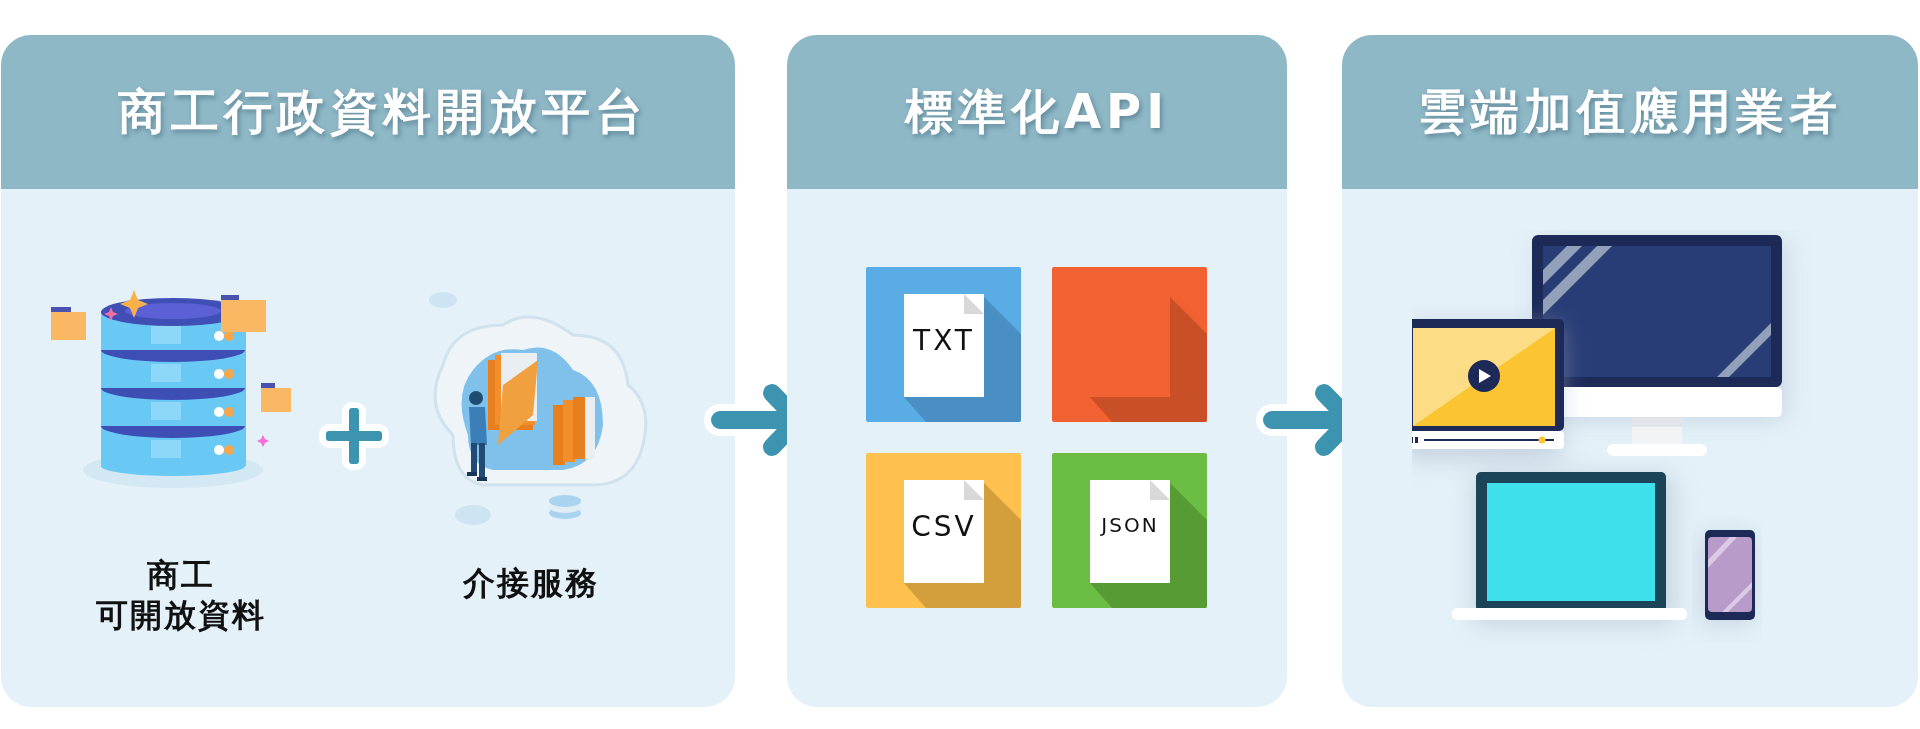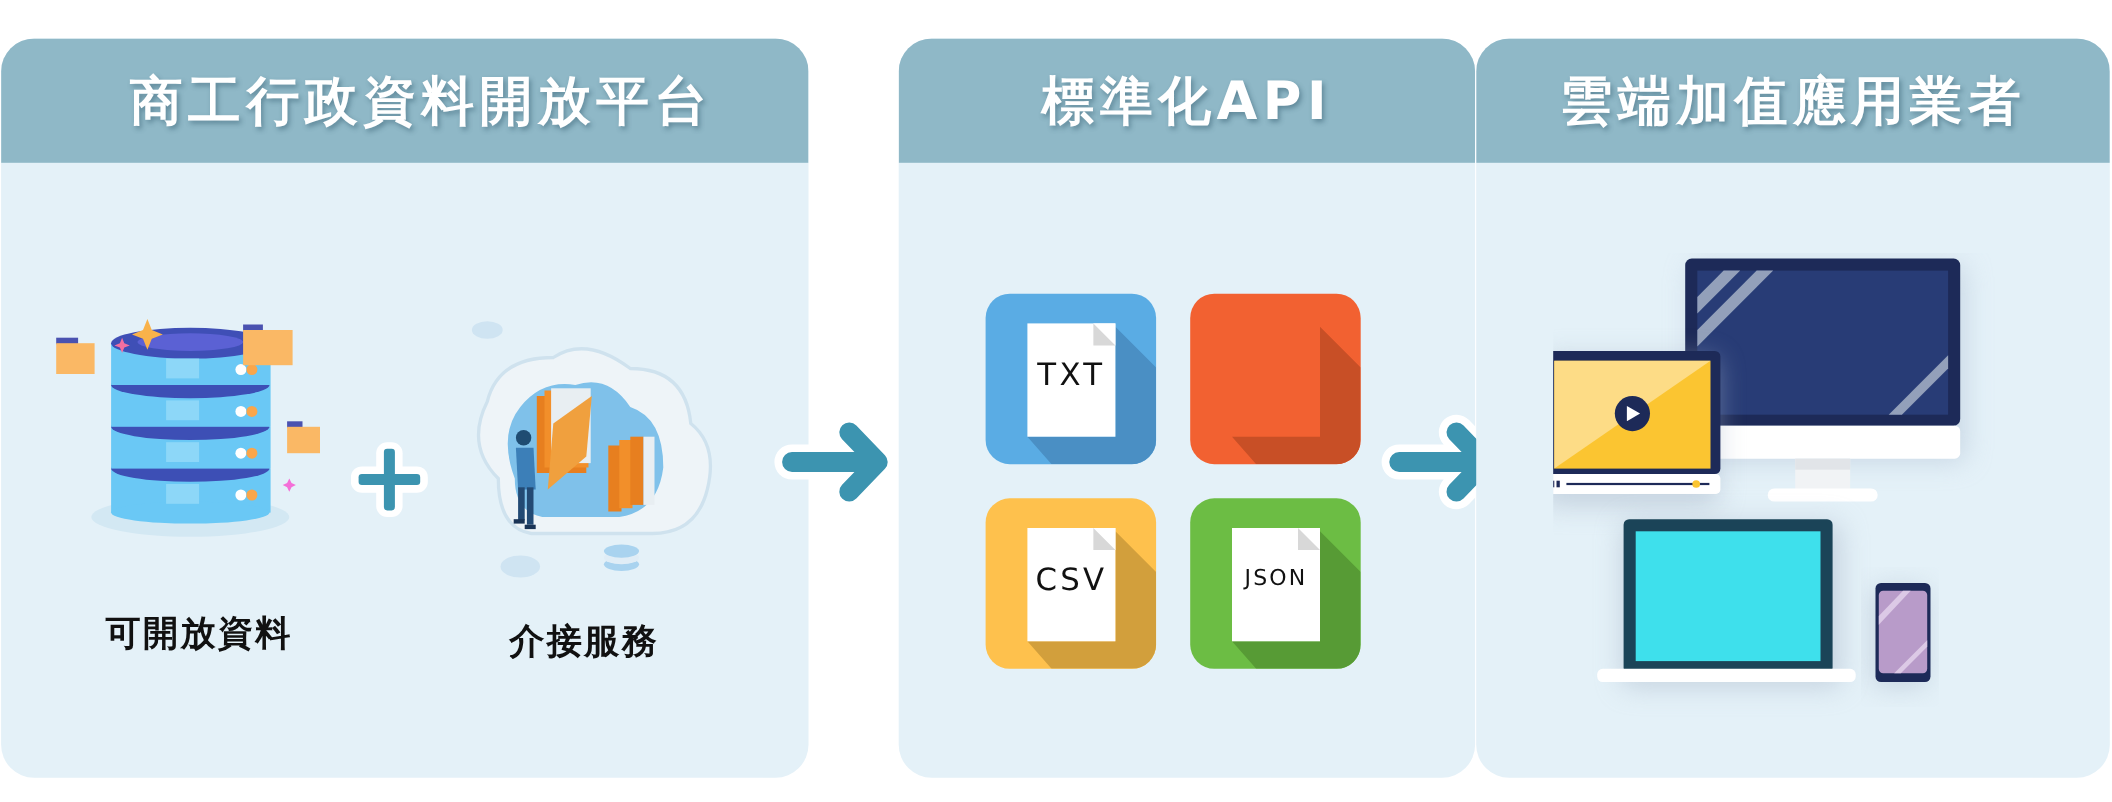--- a/index.html
+++ b/index.html
@@ -1,26 +1,26 @@
 <!DOCTYPE html>
 <html><head>
 <meta charset="utf-8">
 <style>
   html,body{margin:0;padding:0;background:#ffffff;}
   body{width:1920px;height:729px;position:relative;overflow:hidden;font-family:"DejaVu Sans","Liberation Sans",sans-serif;}
   .panel{position:absolute;top:35px;height:672px;background:#e4f1f8;border-radius:30px;overflow:hidden;}
-  .panel-header{position:absolute;left:0;top:0;right:0;height:113px;background:#8fb8c7;display:flex;align-items:center;justify-content:center;}
+  .panel-header{position:absolute;left:0;top:0;right:0;height:154px;background:#8fb8c7;display:flex;align-items:center;justify-content:center;}
   .panel-title{color:#ffffff;font-size:48px;letter-spacing:5px;font-weight:bold;text-shadow:2px 3px 5px rgba(40,80,100,0.45);}
   #p1{left:1px;width:734px;}
-  #p2{left:817px;width:500px;padding-left:24px;}
+  #p2{left:787px;width:500px;}
   #p3{left:1342px;width:576px;}
   #p1 .panel-title{margin-left:30px;}
   .arrow{position:absolute;}
   .caption{position:absolute;text-align:center;color:#111;font-size:32px;line-height:40px;font-weight:bold;letter-spacing:2px;}
-  .tile{position:absolute;width:155px;height:155px;border-radius:22px;overflow:hidden;}
+  .tile{position:absolute;width:155px;height:155px;border-radius:2px;overflow:hidden;}
   .tile .shadow{position:absolute;left:0;top:0;width:155px;height:155px;}
   .doc{position:absolute;left:38px;top:27px;width:80px;height:103px;background:#fff;}
   .doc .fold{position:absolute;right:0;top:0;width:0;height:0;border-left:20px solid #d8d8d8;border-top:20px solid #ffffff;}
   .doc-label{position:absolute;left:0;right:0;top:30px;text-align:center;font-size:28px;color:#111;letter-spacing:3px;font-family:"DejaVu Sans",sans-serif;}
 </style>
 </head>
 <body>
 
 <div class="panel" id="p1">
   <div class="panel-header">
@@ -99,20 +99,21 @@
       <rect x="54" y="187" width="10" height="4" fill="#1a3456"></rect>
       <rect x="64" y="192" width="10" height="4" fill="#1a3456"></rect>
     </g>
     <ellipse cx="60" cy="230" rx="18" ry="10" fill="#cfe4f2"></ellipse>
     <ellipse cx="152" cy="228" rx="16" ry="6" fill="#a9d3ef"></ellipse>
     <ellipse cx="152" cy="222" rx="16" ry="6" fill="#e0edf6"></ellipse>
     <ellipse cx="152" cy="216" rx="16" ry="6" fill="#a9d3ef"></ellipse>
   </svg>
 
   <div class="caption" style="left:60px;top:520px;width:240px;">
+    <div>商工</div>
     <div>可開放資料</div>
   </div>
   <div class="caption" style="left:410px;top:528px;width:240px;">
     <div>介接服務</div>
   </div>
 </div>
 
 <svg class="arrow" style="left:700px;top:375px;" width="120" height="90" viewBox="0 0 120 90">
   <path d="M20 45 L95 45 M72 18 L98 45 L72 72" stroke="#ffffff" stroke-width="32" stroke-linecap="round" stroke-linejoin="round" fill="none"></path>
   <path d="M20 45 L95 45 M72 18 L98 45 L72 72" stroke="#3c94b0" stroke-width="18" stroke-linecap="round" stroke-linejoin="round" fill="none"></path>

